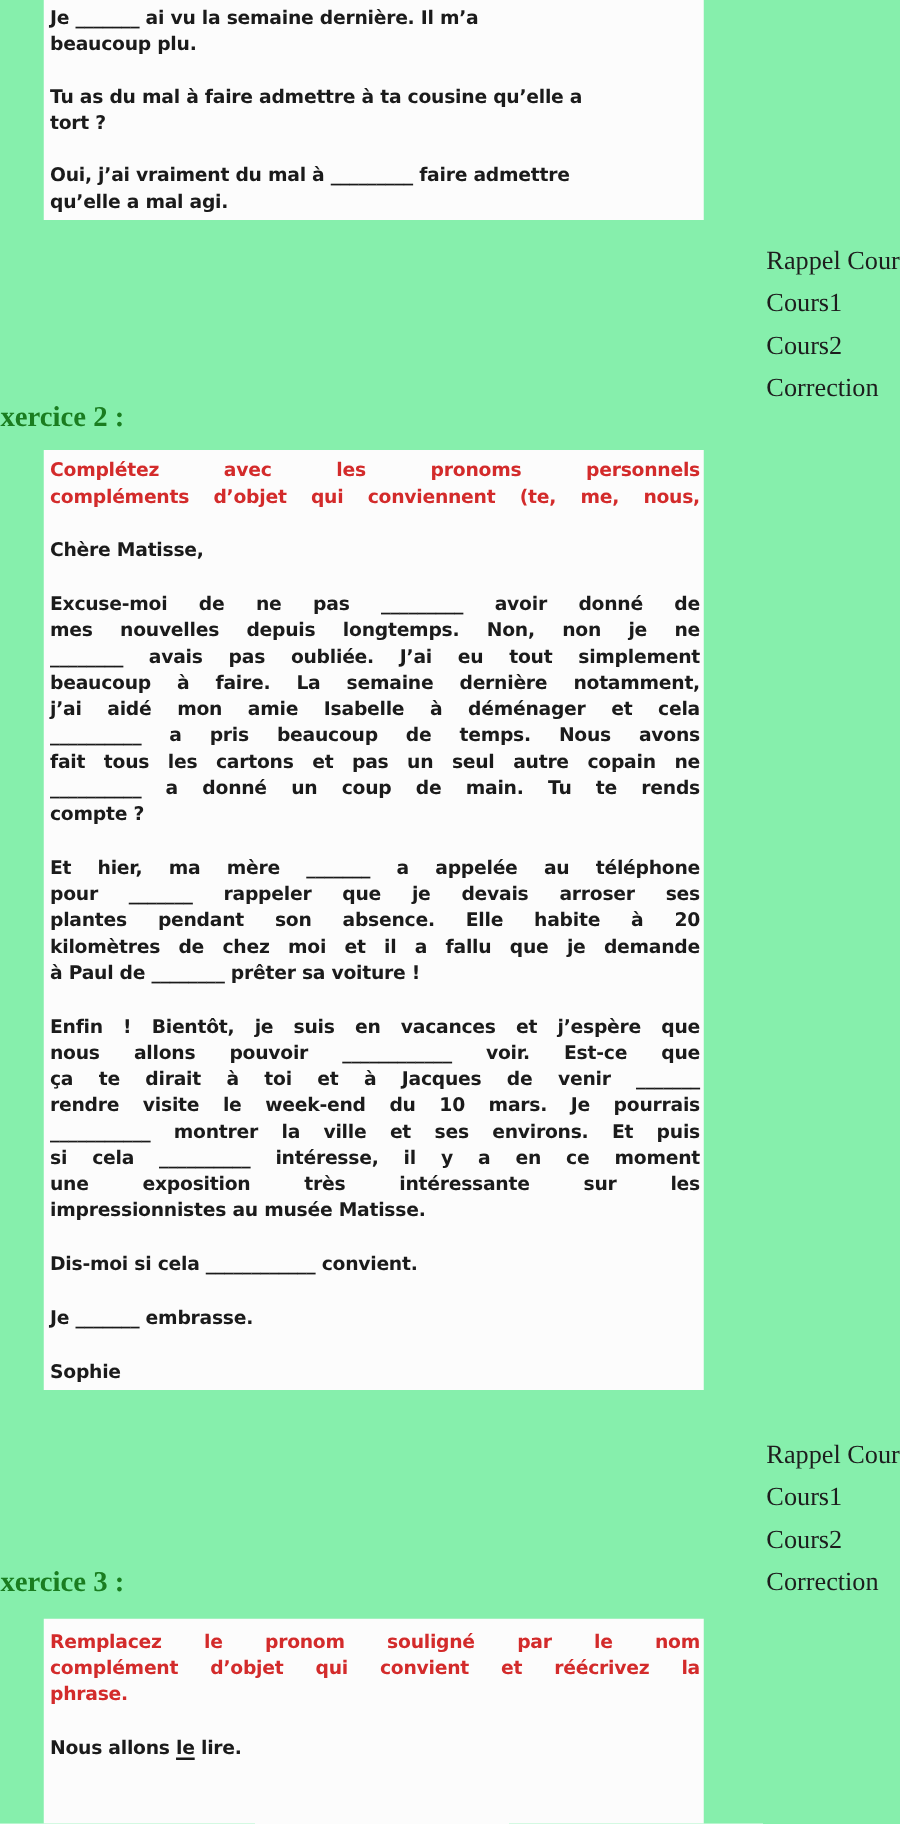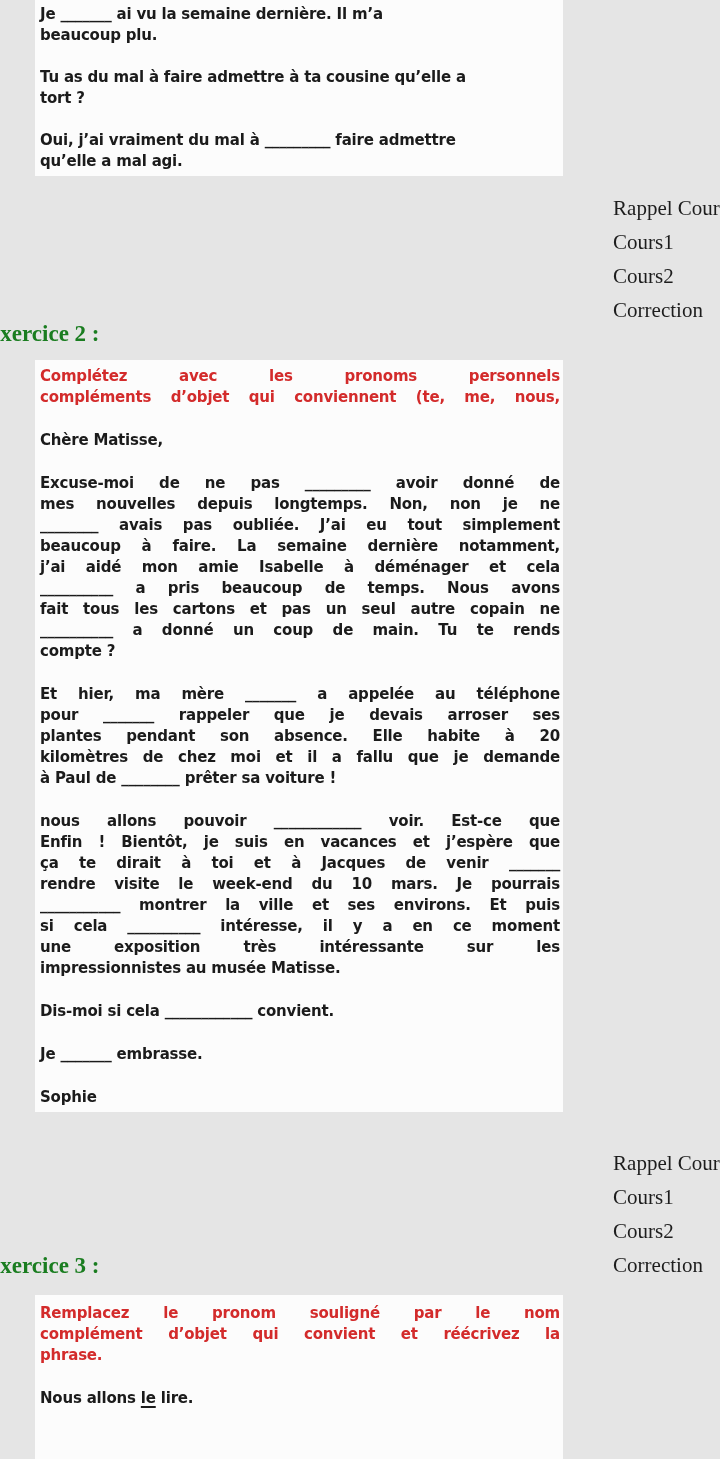--- a/index.html
+++ b/index.html
@@ -1,18 +1,18 @@
 <!DOCTYPE html>
 <html><head>
 <meta charset="utf-8">
 <style>
   html,body{margin:0;padding:0;background:#ffffff;}
   .page{
     position:relative;width:720px;height:1459px;overflow:hidden;
-    background:#e5e5e5;font-family:"DejaVu Sans",sans-serif;
+    background:#86efac;font-family:"DejaVu Sans",sans-serif;
   }
   
   .scan{
     position:absolute;left:35px;width:528px;box-sizing:border-box;
     background:#fcfcfc;padding:4px 3px 4px 5px;
     color:#1b1b1b;font-weight:bold;font-size:15px;line-height:21px;
     letter-spacing:-0.2px;
   }
   .scan-a{top:0;}
   .scan-b{top:360px;padding-top:6px;}
@@ -94,22 +94,22 @@
         <div class="ln">compte ?</div>
       </div>
     <div class="para">
         <div class="ln j">Et hier, ma mère _______ a appelée au téléphone</div>
         <div class="ln j">pour _______ rappeler que je devais arroser ses</div>
         <div class="ln j">plantes pendant son absence. Elle habite à 20</div>
         <div class="ln j">kilomètres de chez moi et il a fallu que je demande</div>
         <div class="ln">à Paul de ________ prêter sa voiture !</div>
       </div>
     <div class="para">
+        <div class="ln j">Enfin ! Bientôt, je suis en vacances et j’espère que</div>
         <div class="ln j">nous allons pouvoir ____________ voir. Est-ce que</div>
-        <div class="ln j">Enfin ! Bientôt, je suis en vacances et j’espère que</div>
         <div class="ln j">ça te dirait à toi et à Jacques de venir _______</div>
         <div class="ln j">rendre visite le week-end du 10 mars. Je pourrais</div>
         <div class="ln j">___________ montrer la ville et ses environs. Et puis</div>
         <div class="ln j">si cela __________ intéresse, il y a en ce moment</div>
         <div class="ln j">une exposition très intéressante sur les</div>
         <div class="ln">impressionnistes au musée Matisse.</div>
       </div>
     <div class="para">
         <div class="ln">Dis-moi si cela ____________ convient.</div>
       </div>

